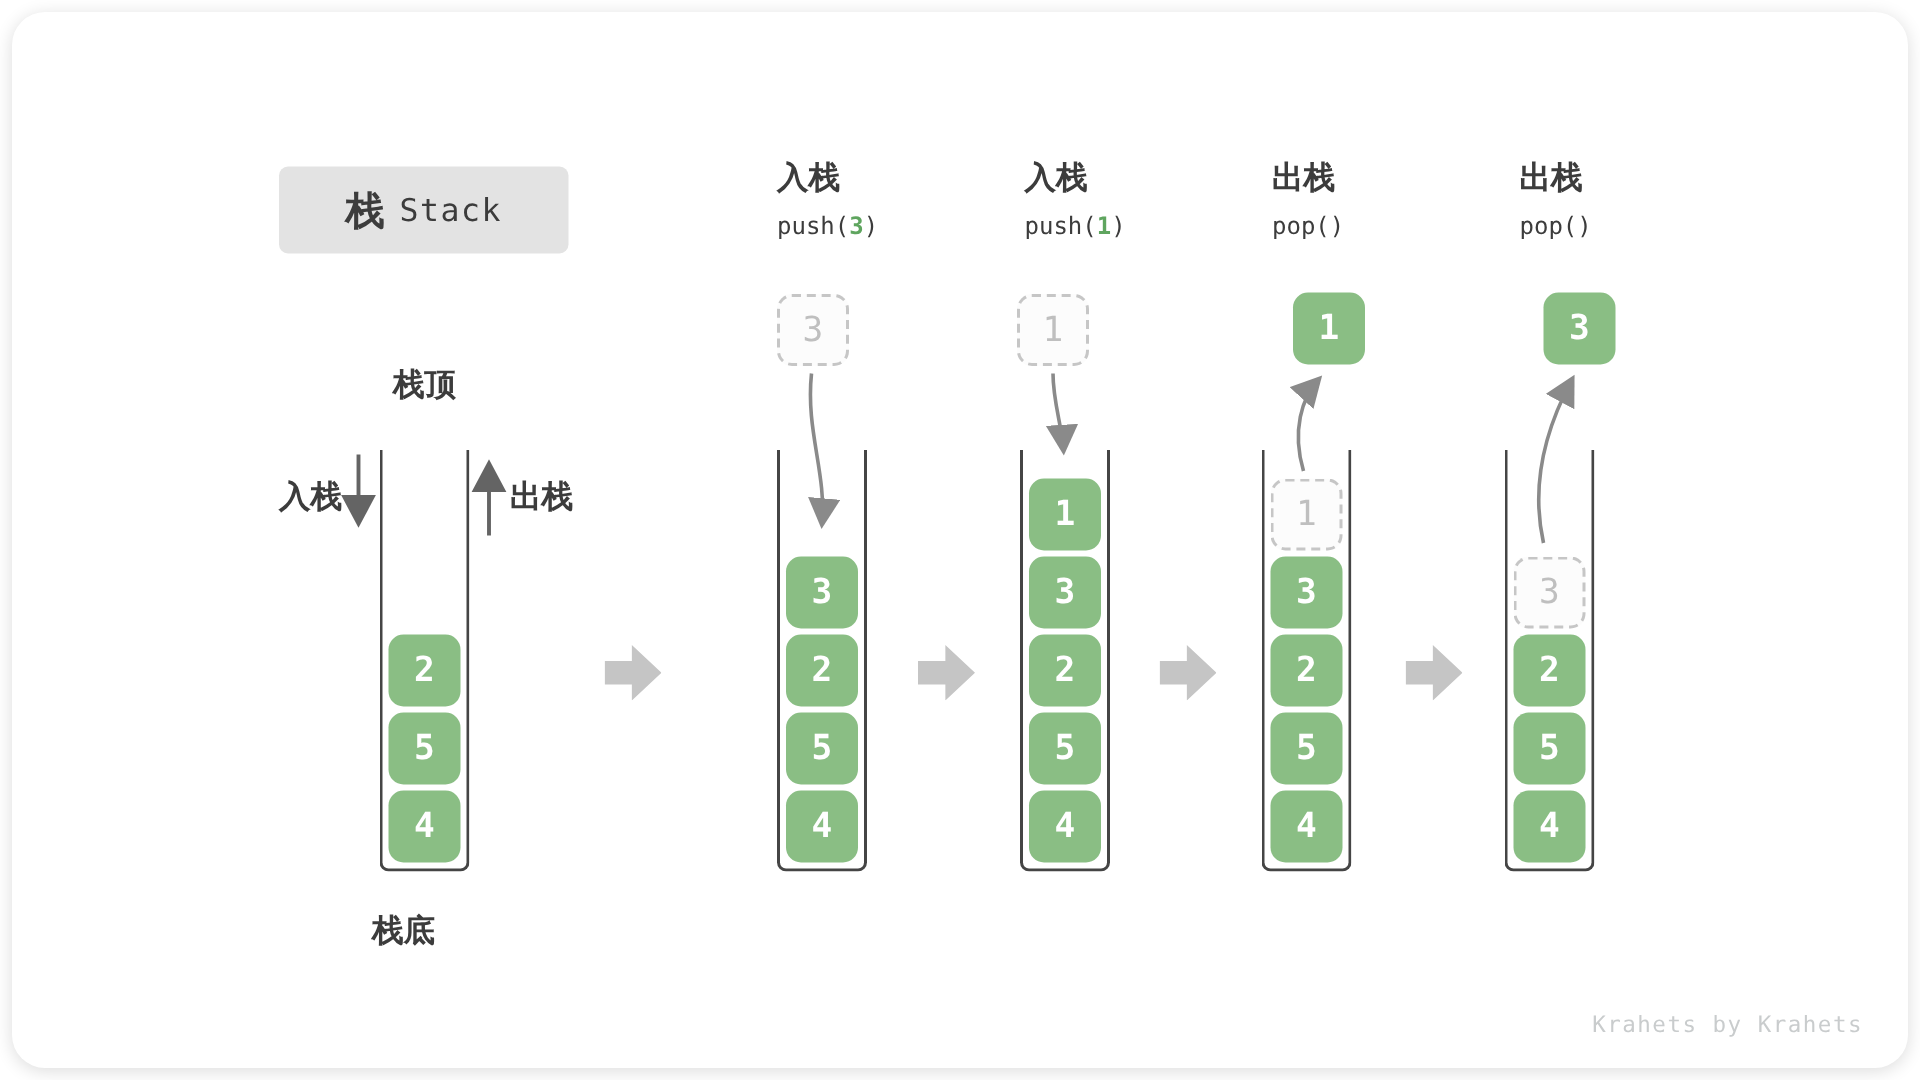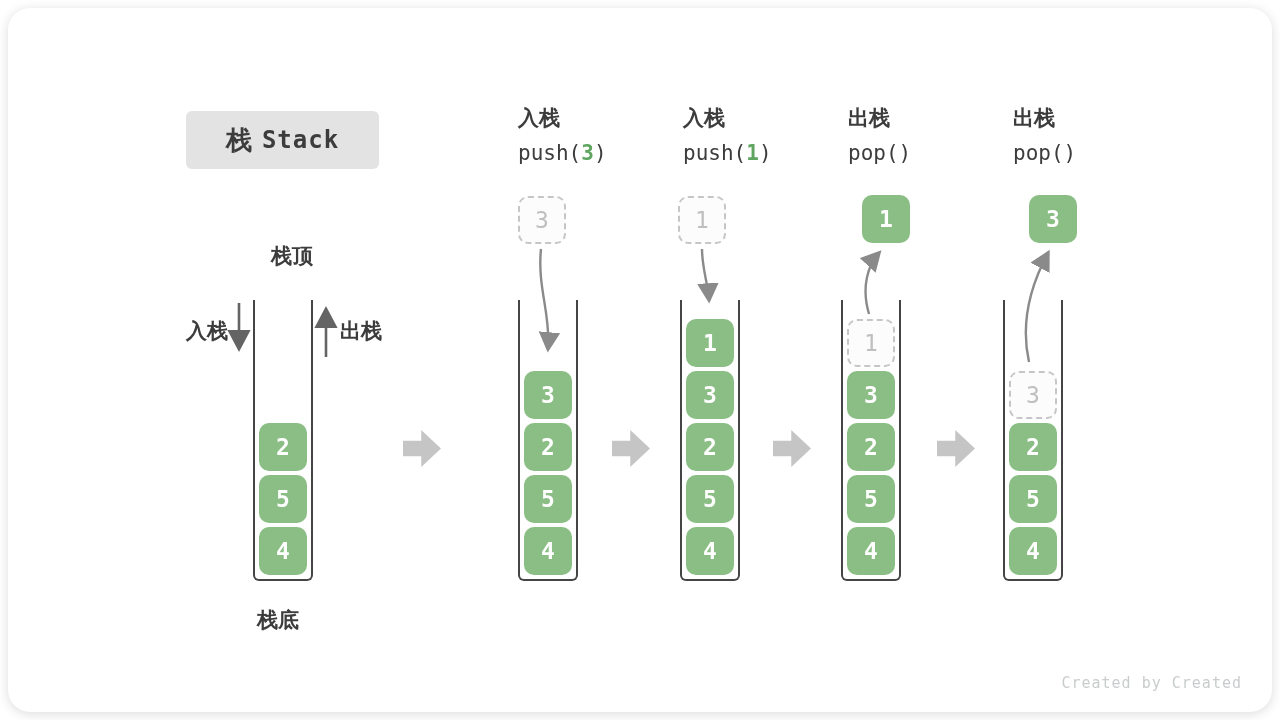--- a/index.html
+++ b/index.html
@@ -10,38 +10,38 @@
   *{margin:0;padding:0;box-sizing:border-box;}
   html,body{width:1280px;height:720px;background:#fff;overflow:hidden;
     font-family:"Liberation Sans",sans-serif;color:var(--dark);}
   .card{position:absolute;left:8px;top:8px;width:1264px;height:704px;
     background:#fff;border-radius:22px;box-shadow:0 2px 12px rgba(0,0,0,.14);}
   .abs{position:absolute;}
 
   .title-badge{left:186px;top:111px;width:193px;height:58px;background:var(--titlebg);
     border-radius:6px;display:flex;align-items:center;justify-content:center;gap:10px;}
   .title-zh{font-size:26px;font-weight:700;}
-  .title-en{font-family:"DejaVu Sans Mono",monospace;font-size:24px;font-weight:700;letter-spacing:1px;}
+  .title-en{font-family:"DejaVu Sans Mono",monospace;font-size:21px;font-weight:400;letter-spacing:1px;}
 
   .op{top:104px;}
   .op-zh{font-size:21px;font-weight:600;}
-  .op-code{margin-top:9px;font-family:"DejaVu Sans Mono",monospace;font-size:21px;font-weight:500;text-align:center;}
+  .op-code{margin-top:9px;font-family:"DejaVu Sans Mono",monospace;font-size:16px;font-weight:500;text-align:center;}
   .op-code .arg{color:var(--codegreen);font-weight:700;}
 
   .stack-box{top:300px;width:60px;height:281px;border-left:2px solid #454545;
     border-right:2px solid #454545;border-bottom:2px solid #454545;border-radius:0 0 6px 6px;
     background:#fff;}
 
   .cell{width:48px;height:48px;border-radius:10px;background:var(--green);
     display:flex;align-items:center;justify-content:center;color:#fff;
     font-family:"DejaVu Sans Mono",monospace;font-size:23px;font-weight:600;z-index:3;}
   .cell.ghost{background:#FCFCFC;border:2px dashed var(--ghostborder);color:var(--ghosttext);font-weight:500;}
 
   .cjk-label{font-size:21px;font-weight:700;color:var(--dark);}
-  .w60{width:60px;text-align:right;font-family:Liberation Mono, monospace;}
+  .w60{width:60px;text-align:center;font-family:Liberation Mono, monospace;}
   .right{width:58px;text-align:right;}
 
   .flow-arrow{width:38px;height:37px;background:var(--flowarrow);
     clip-path:polygon(0 29%,48% 29%,48% 0,100% 50%,48% 100%,48% 71%,0 71%);}
 
   svg.overlay{position:absolute;left:0;top:0;width:1280px;height:720px;pointer-events:none;z-index:2;}
   .curve{fill:none;stroke:var(--arrow);stroke-width:2.4;}
   .small-arrow{fill:none;stroke:#646464;stroke-width:2.6;}
 
   .watermark{right:38px;top:674px;font-family:"DejaVu Sans Mono",monospace;
@@ -180,13 +180,13 @@
     </marker>
   </defs>
   <path class="small-arrow" d="M239,303 L239,348" marker-end="url(#ahd)"></path>
   <path class="small-arrow" d="M326,357 L326,310" marker-end="url(#ahd)"></path>
   <path class="curve" d="M541,249 C537,287 551,315 548,349" marker-end="url(#ah)"></path>
   <path class="curve" d="M702,249 C702,268 708,284 709,300" marker-end="url(#ah)"></path>
   <path class="curve" d="M869,314 C861,287 868,265 879,253" marker-end="url(#ah)"></path>
   <path class="curve" d="M1029,362 C1019,317 1034,279 1048,253" marker-end="url(#ah)"></path>
 </svg>
 
-<div class="abs watermark">Created by Created</div>
+<div class="abs watermark">Krahets by Krahets</div>
 
 </body></html>

